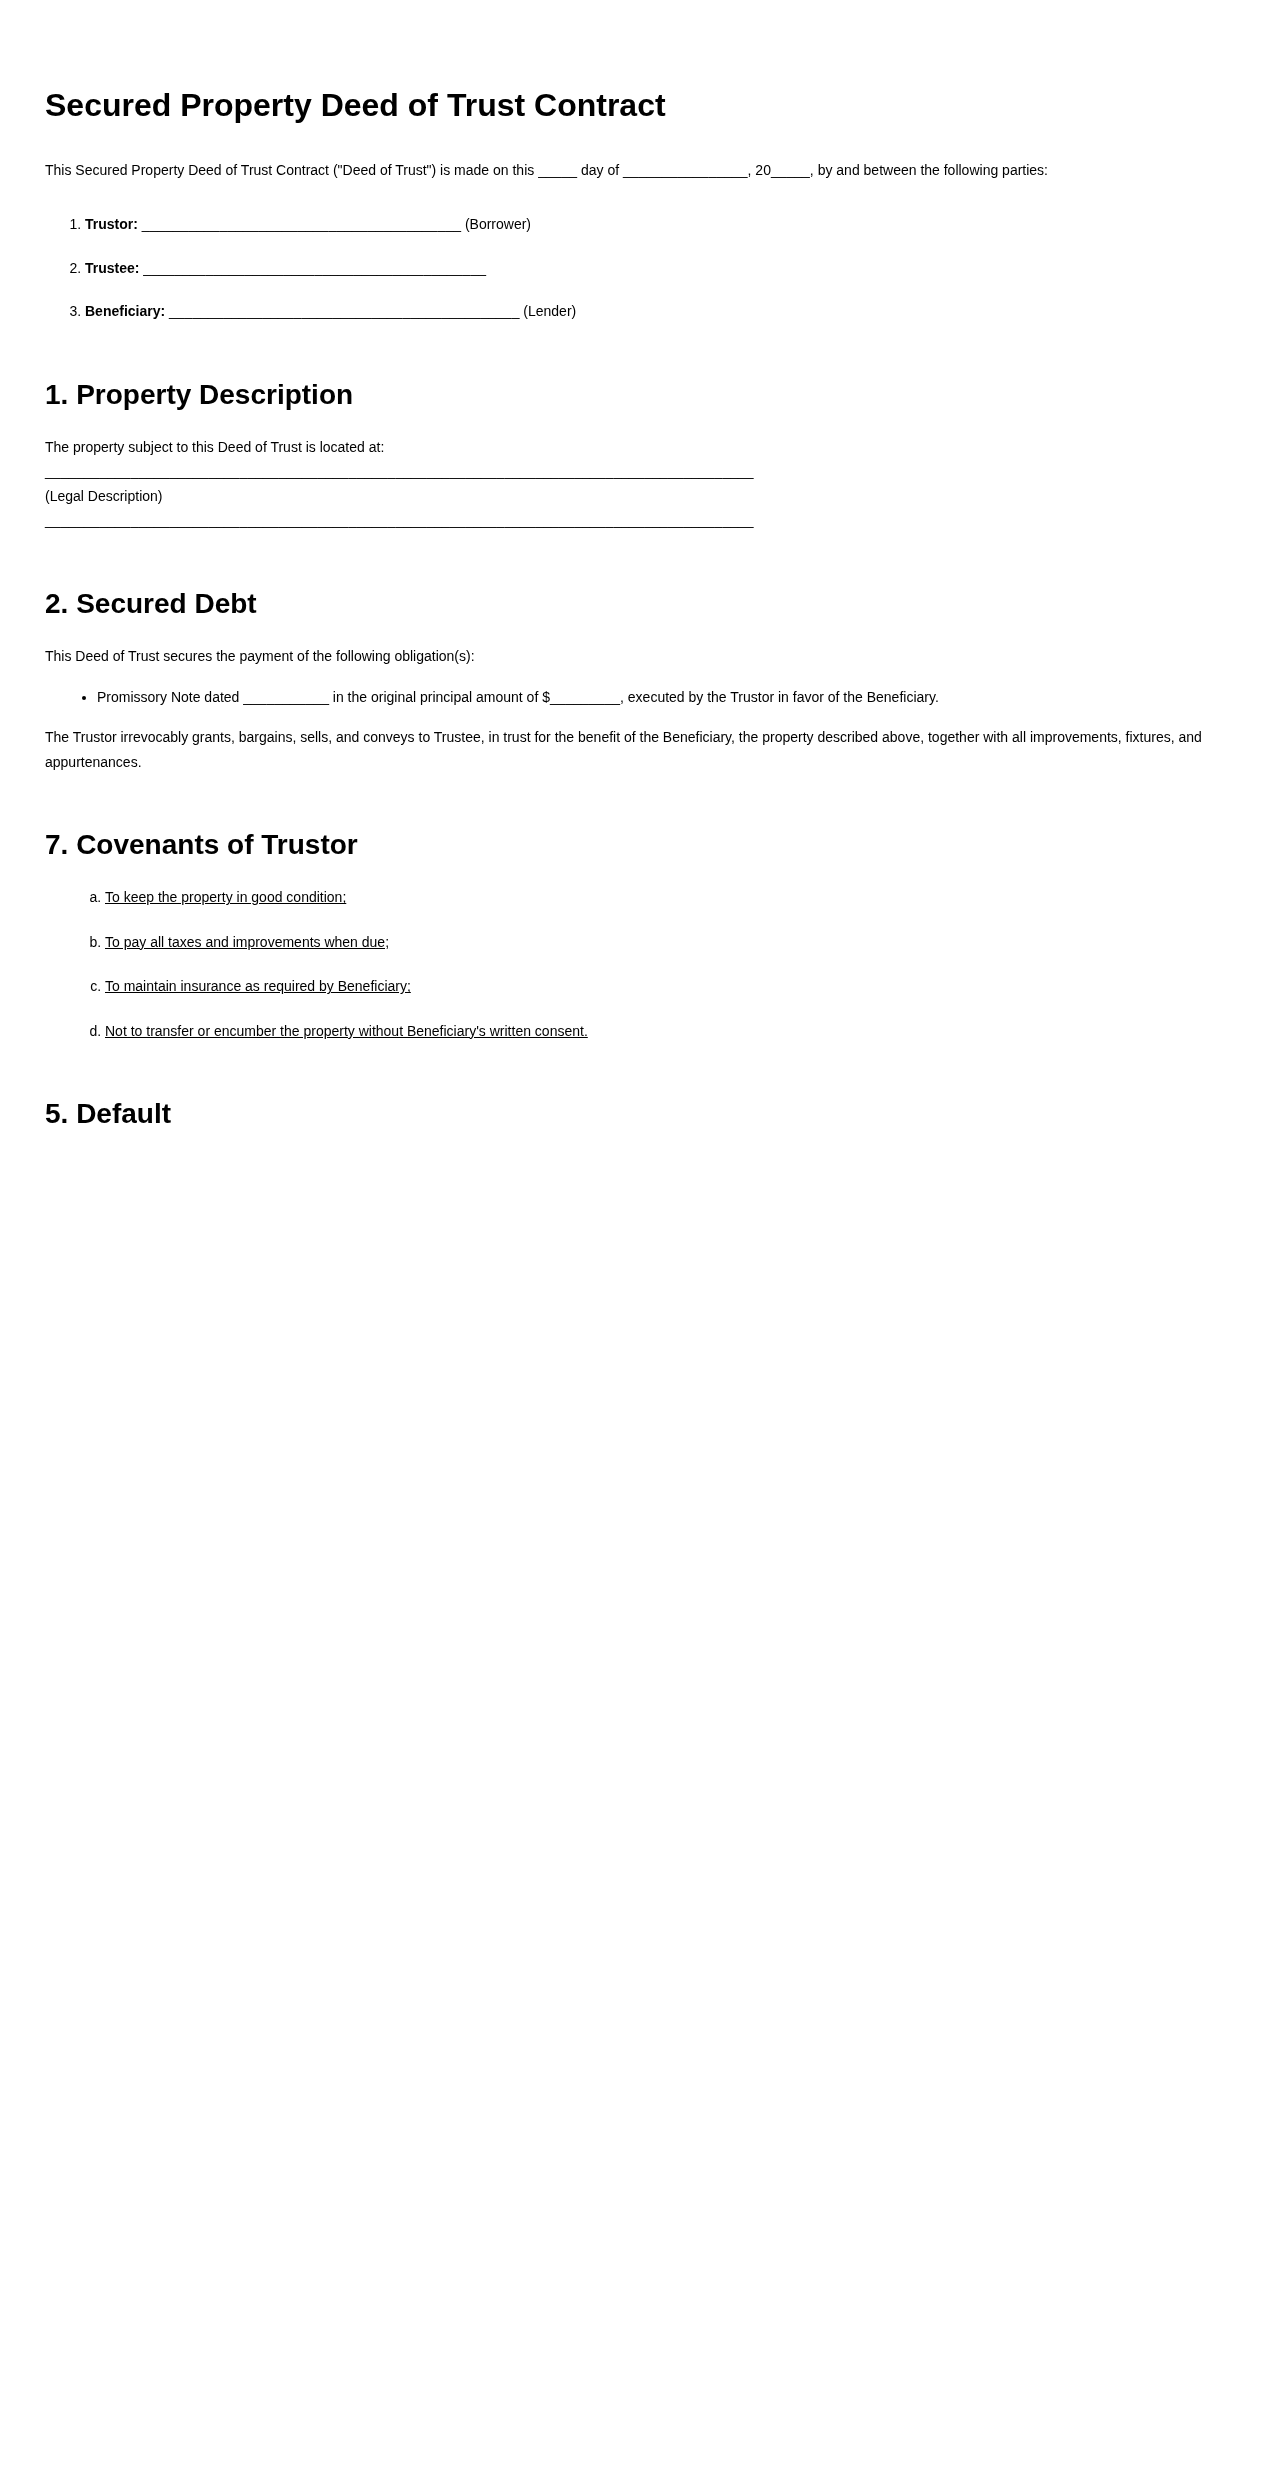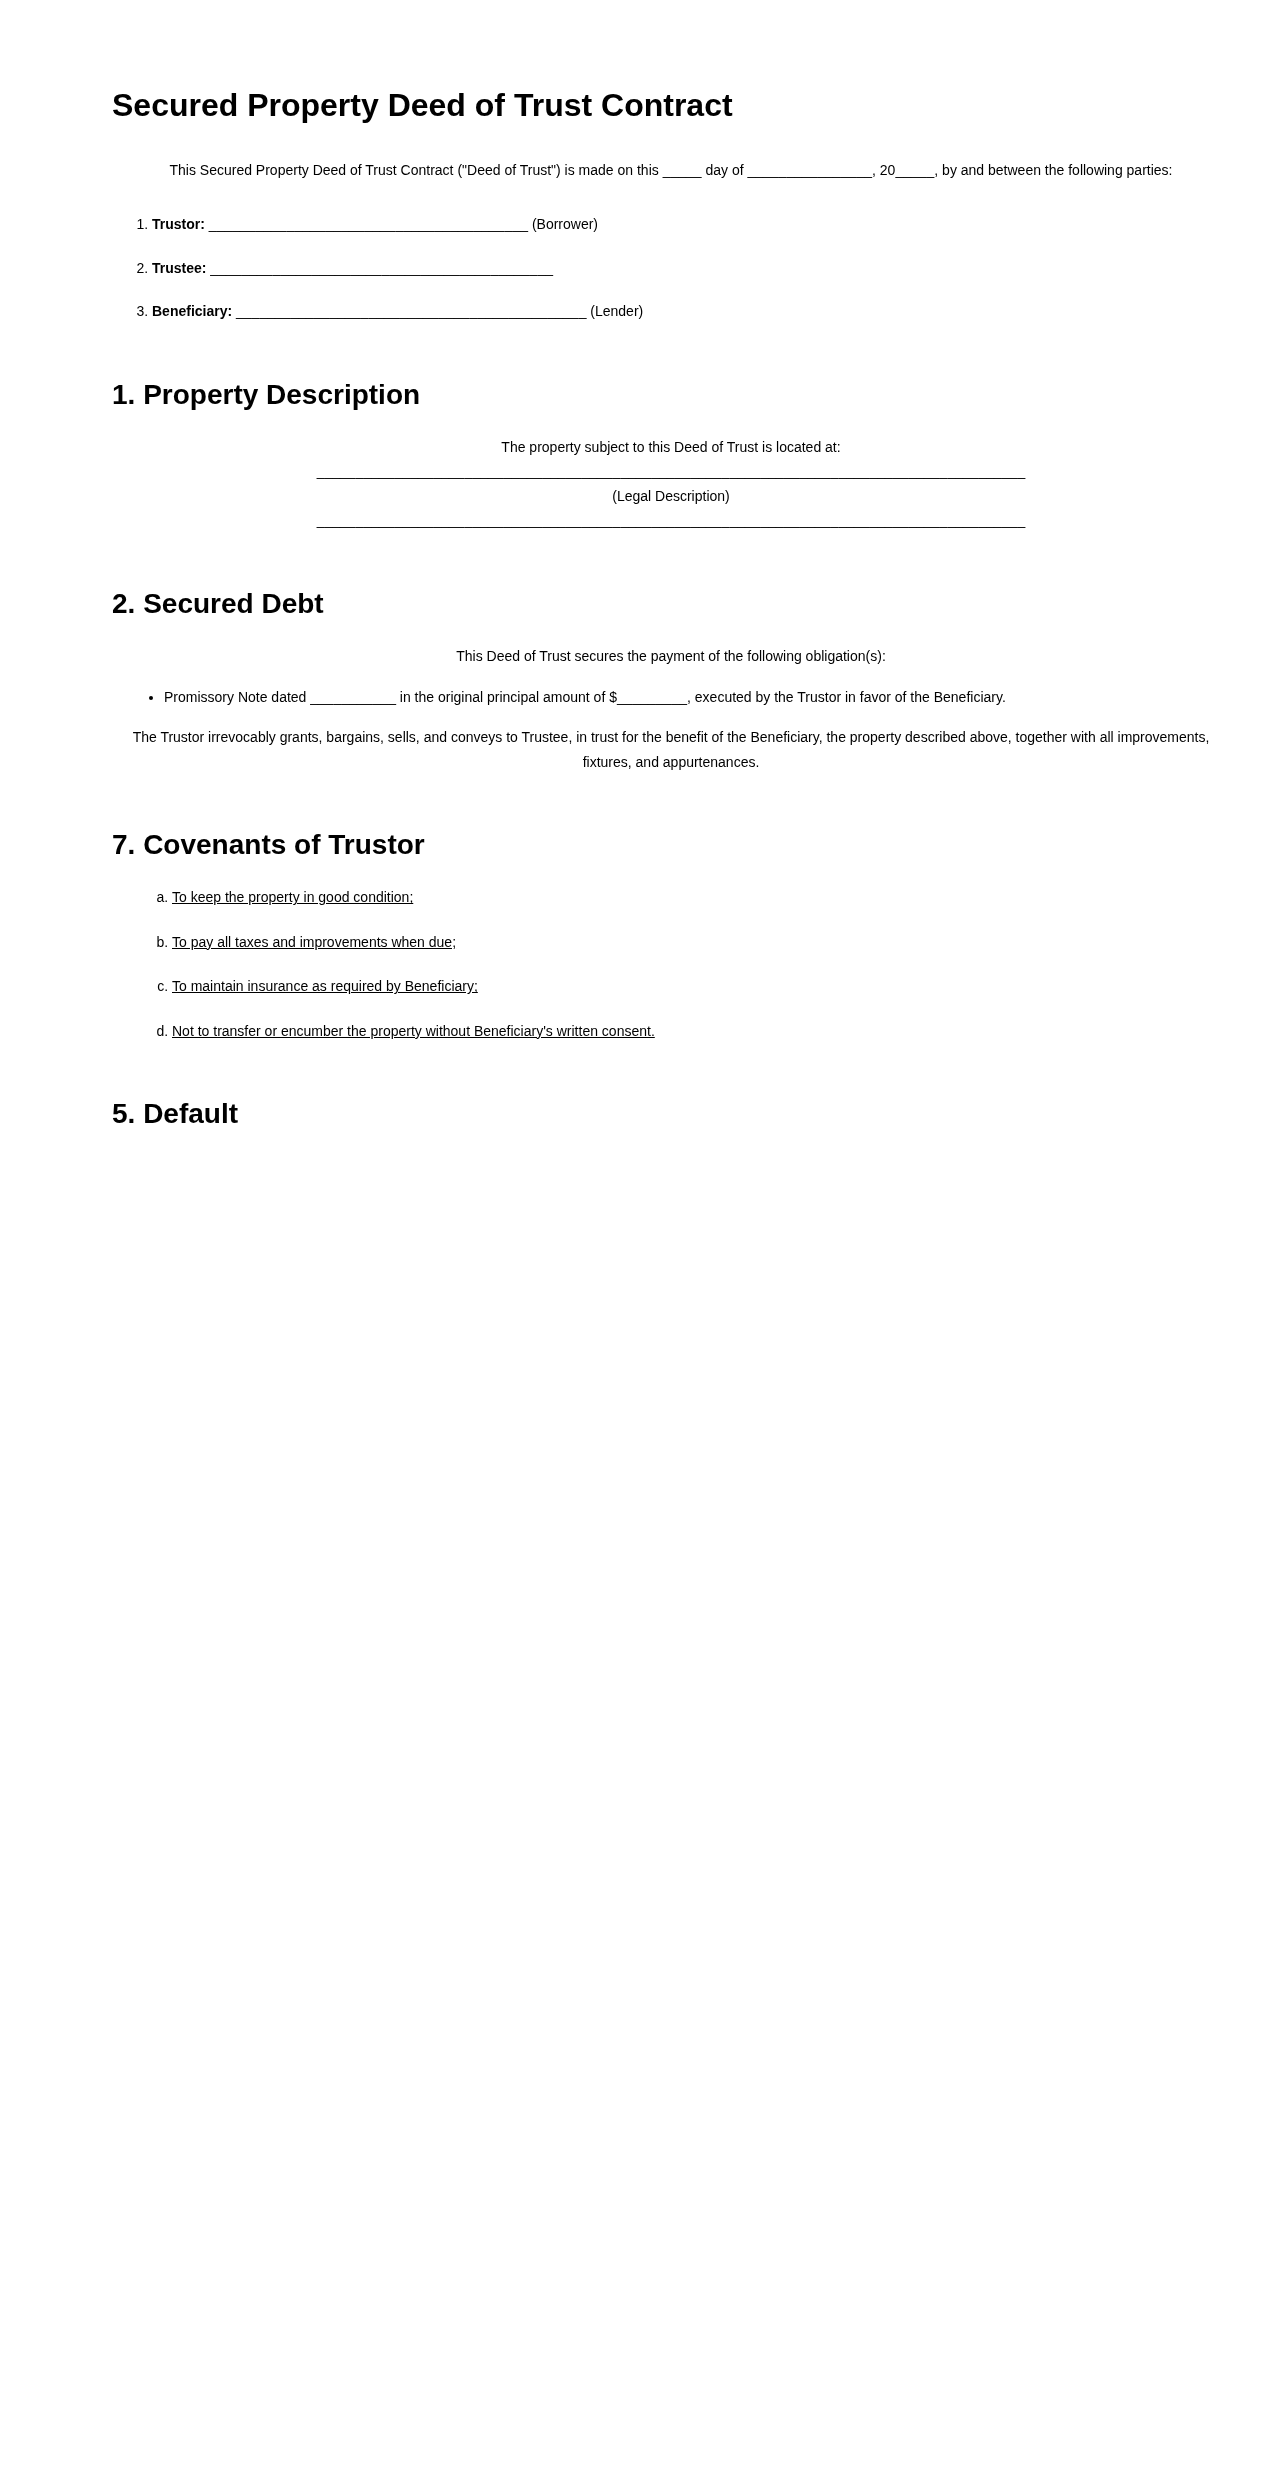--- a/index.html
+++ b/index.html
@@ -9,35 +9,35 @@
     background: #ffffff;
     color: #000000;
     font-family: "Liberation Sans", sans-serif;
     font-size: 14px;
     line-height: 1.75;
   }
   .page {
     box-sizing: border-box;
     height: 1290px;
     overflow: hidden;
-    padding: 87px 33px 0 112px;
+    padding: 87px 33px 0 45px;
   }
   h1 {
     font-size: 32px;
     line-height: 1.15;
     font-weight: bold;
     margin: 0 0 34px 0;
   }
   h2 {
     font-size: 28px;
     line-height: 1.15;
     font-weight: bold;
     margin: 55px 0 24px 0;
   }
-  p { margin: 4px 0; text-align: center; }
+  p { margin: 4px 0; }
   .prewrap { white-space: pre-line; }
   ol.parties {
     margin: 30px 0 16px 0;
     padding-left: 40px;
     list-style: decimal;
   }
   ol.parties > li { margin: 0 0 19px 0; }
   ul.obligations {
     margin: 16px 0;
     padding-left: 40px;

